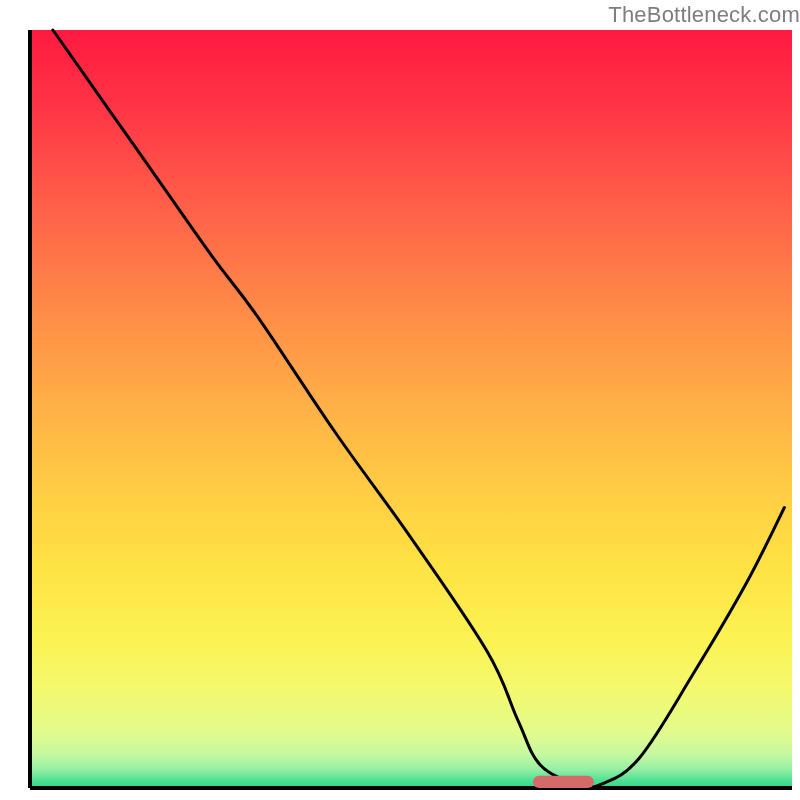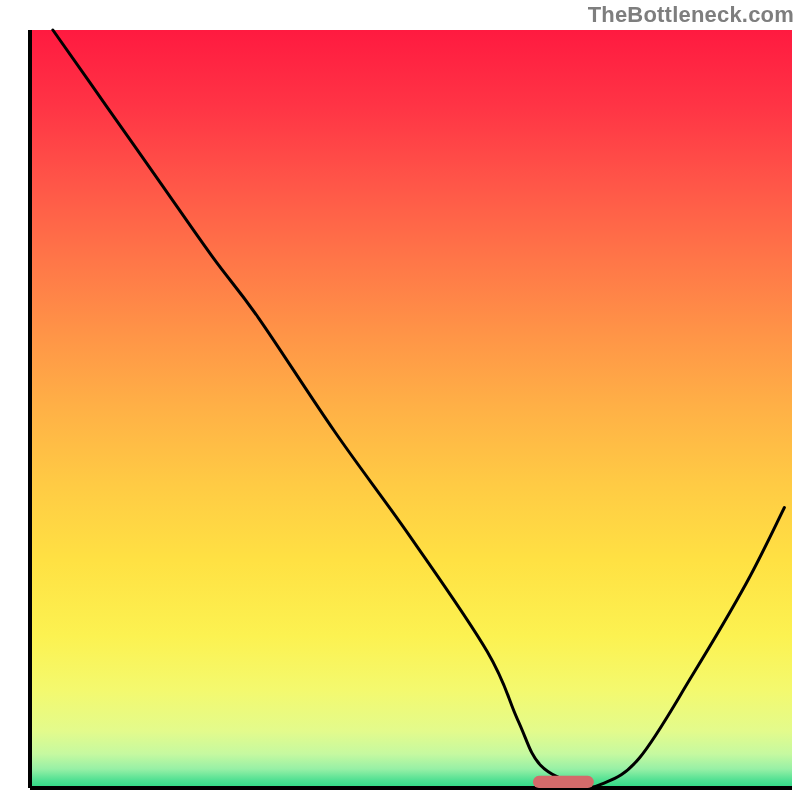--- a/index.html
+++ b/index.html
@@ -12,23 +12,23 @@
     overflow: hidden;
   }
   .frame {
     position: relative;
     width: 800px;
     height: 800px;
   }
   .watermark {
     position: absolute;
     top: 2px;
-    right: 6px;
+    right: 0;
     font-size: 22px;
-    font-weight: 700;
+    font-weight: 400;
     color: #7e7e7e;
     letter-spacing: 0.2px;
   }
   svg {
     display: block;
   }
 </style>
 </head>
 <body>
 

